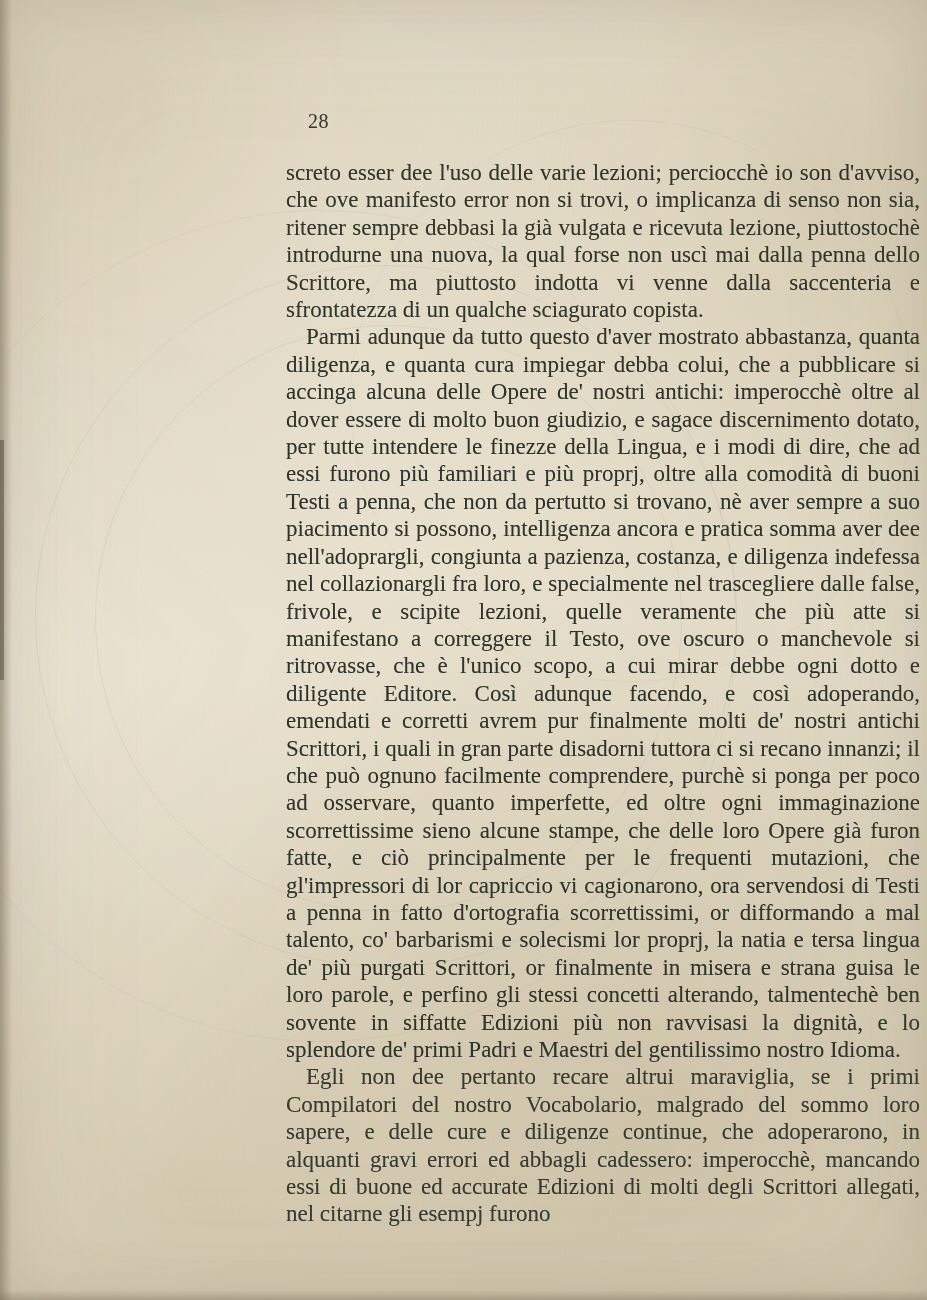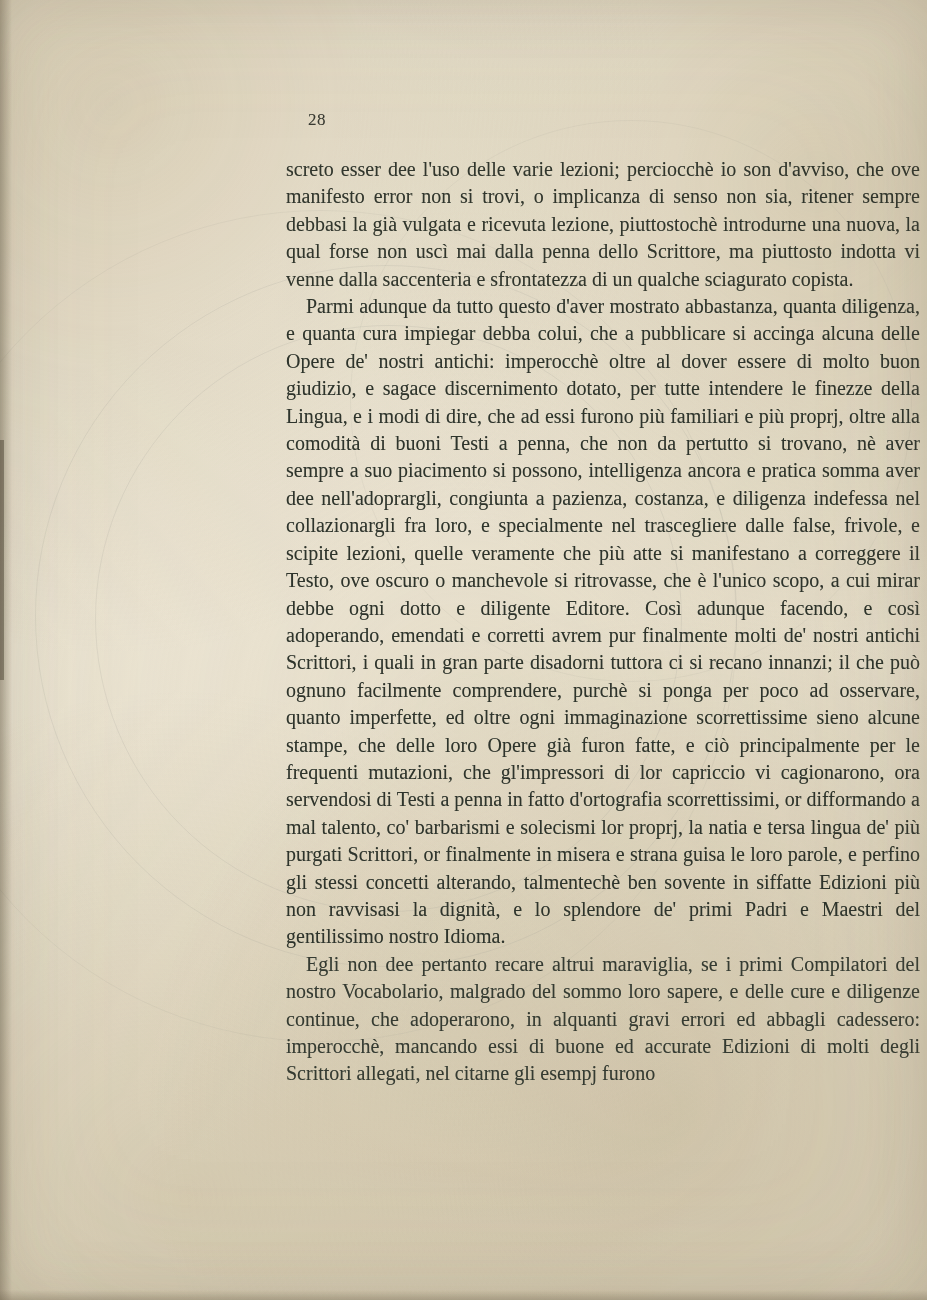--- a/index.html
+++ b/index.html
@@ -83,28 +83,28 @@
 
   
   #textblock {
     position: absolute;
     left: 286px;
     top: 110px;
     width: 634px;
   }
   #folio {
     font-family: "Liberation Serif", serif;
-    font-size: 17px;
+    font-size: 20px;
     color: #3a3b33;
     letter-spacing: .5px;
     margin: 0 0 26px 22px;
   }
   .para {
     margin: 0;
-    font-size: 20px;
+    font-size: 23px;
     line-height: 27.4px;
     color: #2f352e;
     text-align: justify;
     text-justify: inter-word;
     -webkit-font-smoothing: antialiased;
   }
   .para + .para { text-indent: 20px; font-family: Liberation Serif, serif; }
   .para.first { text-indent: 0; }
 
   

